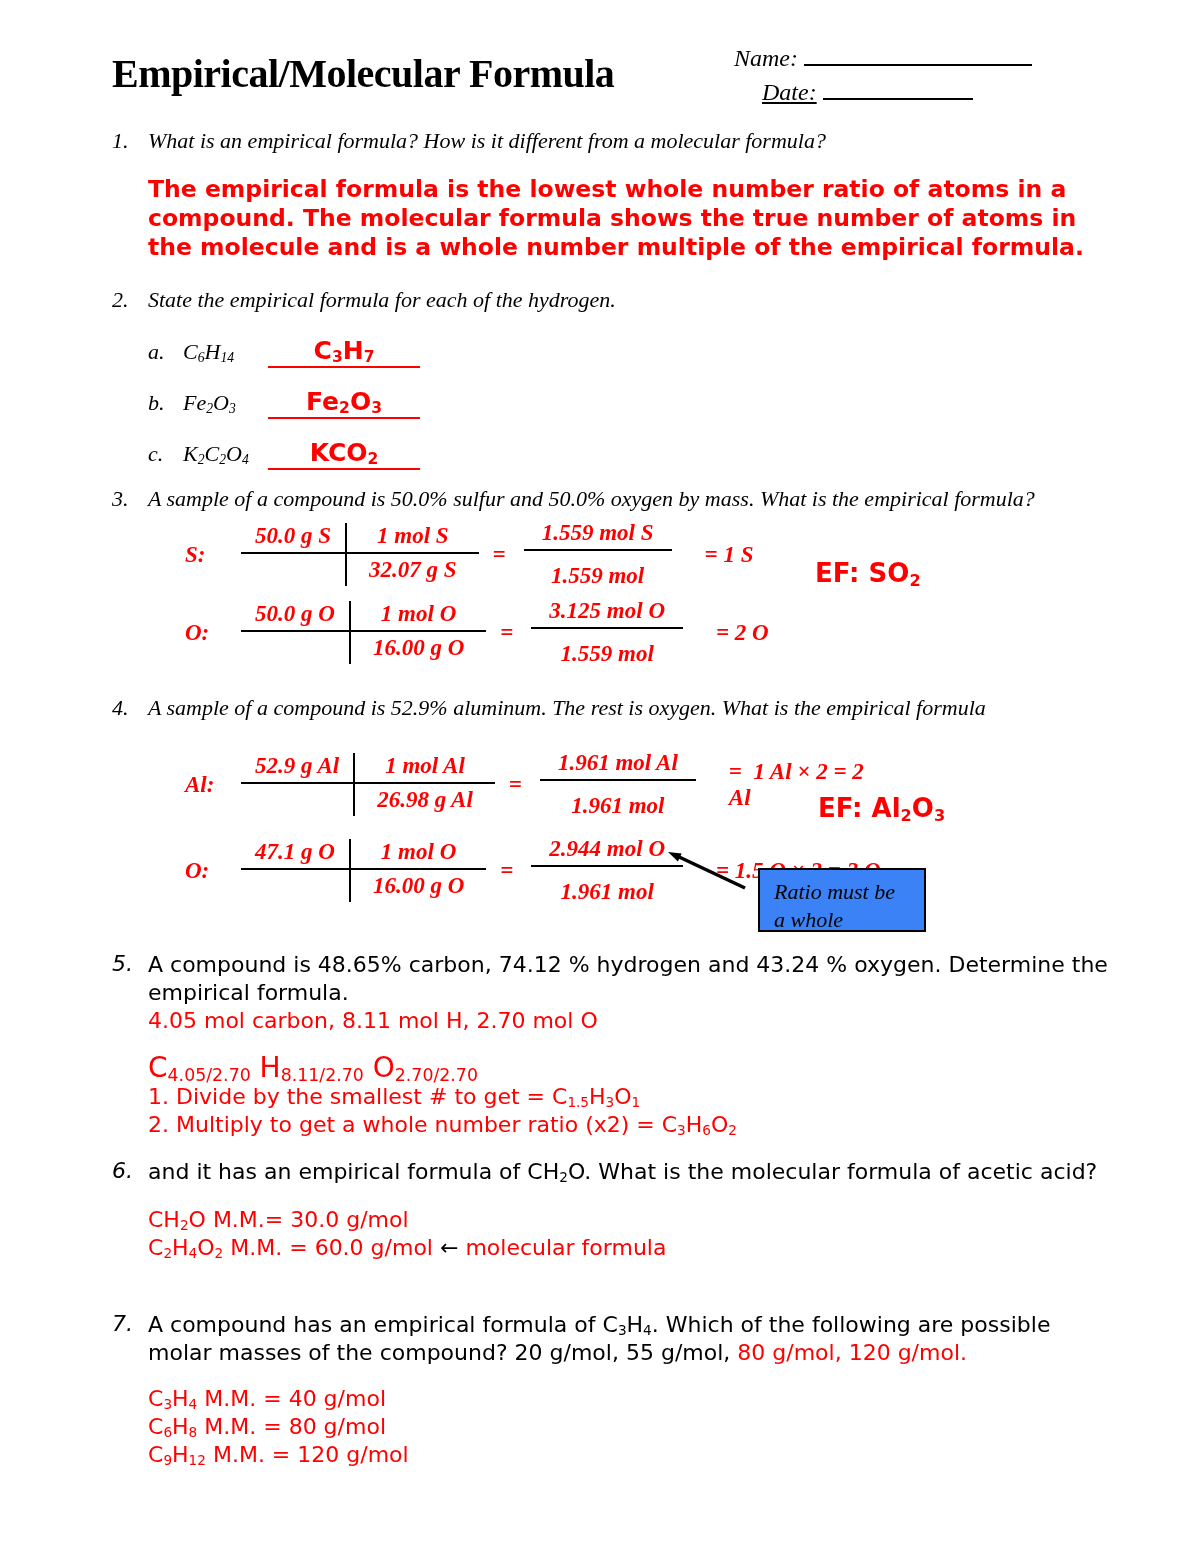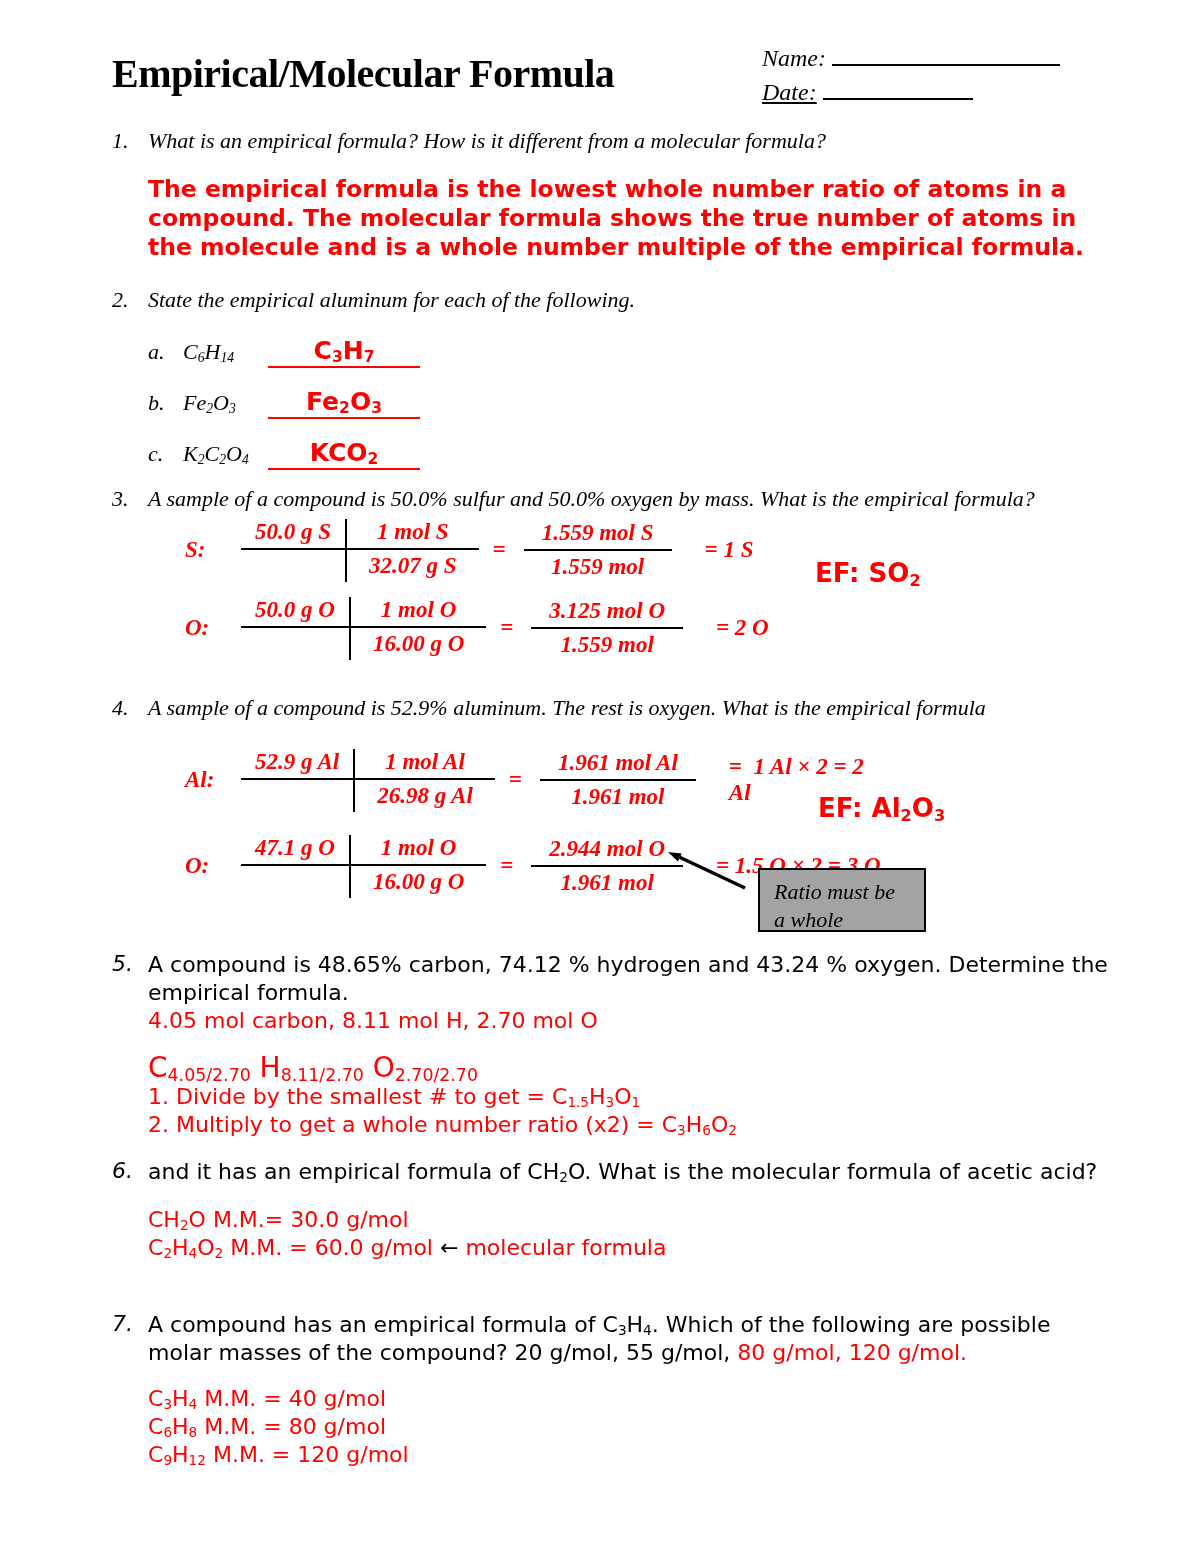--- a/index.html
+++ b/index.html
@@ -43,67 +43,67 @@
     font: italic 700 23px "Liberation Serif", serif; color: var(--red);
   }
   .dim-label { min-width: 42px; }
   .railroad { display: grid; grid-template-columns: auto auto; text-align: center; }
   .rr-tl { padding: 0 14px 3px; border-right: 2.5px solid #000; border-bottom: 2.5px solid #000; white-space: nowrap; }
   .rr-tr { padding: 0 22px 3px; border-bottom: 2.5px solid #000; white-space: nowrap; }
   .rr-bl { border-right: 2.5px solid #000; height: 32px; }
   .rr-br { padding: 3px 22px 0; white-space: nowrap; }
   .fraction { text-align: center; margin: 10px 4px; font-style: italic; }
   .frac-num { padding: 0 18px 3px; border-bottom: 2.5px solid #000; white-space: nowrap; }
-  .frac-den { padding-top: 3px; white-space: nowrap; }
+  .frac-den { padding-top: 12px; white-space: nowrap; }
   .result { white-space: pre; margin-left: 15px; }
 
   .ef-label { font: 700 26px "DejaVu Sans", sans-serif; color: var(--red); white-space: nowrap; }
 
   
   .callout-box {
     width: 168px; height: 64px; border: 2.5px solid #000; overflow: hidden;
     font: italic 22px "Liberation Serif", serif; color: #000;
-    padding: 8px 0 0 14px; line-height: 28px; background: #a3a3a3;
+    padding: 8px 0 0 14px; line-height: 28px; background: #3b82f6;
   }
 
   
   .qnum-sans { font: italic 22px "DejaVu Sans", sans-serif; width: 36px; flex: 0 0 36px; }
   .sans-line { font: 22px "DejaVu Sans", sans-serif; line-height: 28px; white-space: nowrap; }
   .red-line { font: 22px "DejaVu Sans", sans-serif; line-height: 28px; color: var(--red); white-space: nowrap; }
   .spacer18 { height: 18px; }
   .spacer20 { height: 20px; }
   .black-inline { color: var(--black); }
 
   sub { font-size: 0.62em; line-height: 0; vertical-align: -0.22em; }
 </style>
 </head>
 <body>
 
 <div class="abs title" style="left:112px; top:50px;">Empirical/Molecular Formula</div>
 
-<div class="abs namedate-row" style="left:762px; top:44px;">
+<div class="abs namedate-row" style="left:734px; top:44px;">
   <span>Name:</span><span class="nd-line name"></span>
 </div>
 <div class="abs namedate-row" style="left:762px; top:78px;text-decoration:underline;">
   <span>Date:</span><span class="nd-line date"></span>
 </div>
 
 <div class="abs q-block" style="left:112px; top:128px; width:1000px;">
   <div class="qnum-serif">1.</div>
   <div class="qtext-serif">What is an empirical formula?  How is it different from a molecular formula?</div>
 </div>
 <div class="abs red-para" style="left:148px; top:175px; width:960px;">
   <div>The empirical formula is the lowest whole number ratio of atoms in a</div>
   <div>compound.  The molecular formula shows the true number of atoms in</div>
   <div>the molecule and is a whole number multiple of the empirical formula.</div>
 </div>
 
 <div class="abs q-block" style="left:112px; top:287px; width:1000px;">
   <div class="qnum-serif">2.</div>
-  <div class="qtext-serif">State the empirical aluminum for each of the following.</div>
+  <div class="qtext-serif">State the empirical formula for each of the hydrogen.</div>
 </div>
 
 <div class="abs q2-item" style="left:148px; top:336px;">
   <span class="q2-letter">a.</span>
   <span class="q2-given">C<sub>6</sub>H<sub>14</sub></span>
   <span class="q2-blank">C<sub>3</sub>H<sub>7</sub></span>
 </div>
 <div class="abs q2-item" style="left:148px; top:387px;">
   <span class="q2-letter">b.</span>
   <span class="q2-given">Fe<sub>2</sub>O<sub>3</sub></span>

